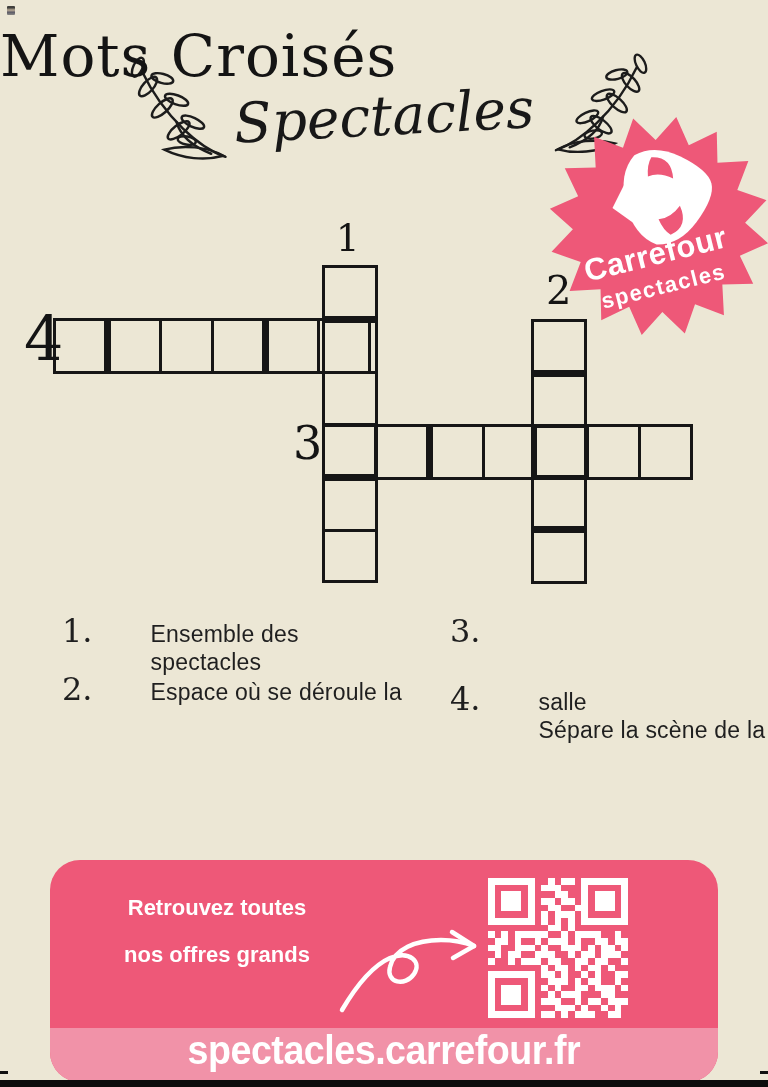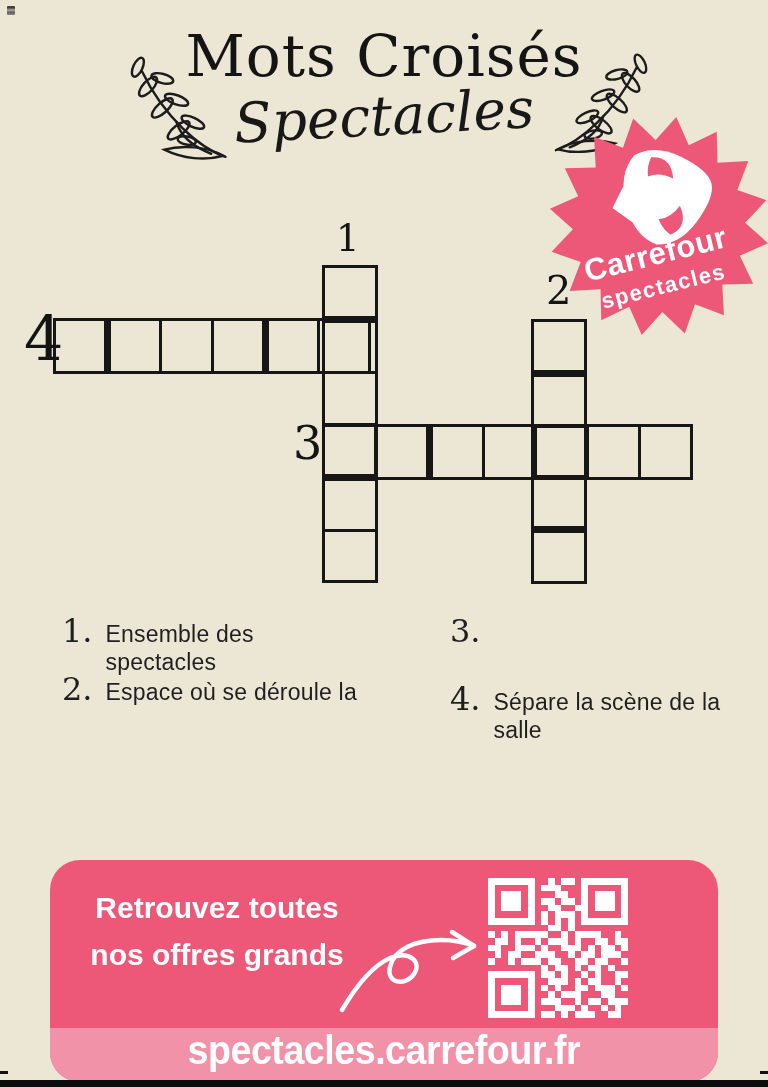--- a/index.html
+++ b/index.html
@@ -5,21 +5,21 @@
   html,body{margin:0;padding:0;}
   body{
     width:768px;height:1087px;position:relative;overflow:hidden;
     background:#ece7d5;
     font-family:"Liberation Sans","DejaVu Sans",sans-serif;
   }
   .abs{position:absolute;}
 
   
   .page-title{
-    left:0;right:0;top:22px;text-align:center;
+    left:0;right:0;top:22px;
     font-family:"DejaVu Serif","Liberation Serif",serif;
     font-size:58px;color:#141414;letter-spacing:1px;
   }
   .page-subtitle{
     left:0;right:0;top:84px;text-align:center;
     font-family:"DejaVu Serif","Liberation Serif",serif;
     font-style:italic;font-size:55px;color:#181818;
     transform:rotate(-3deg);
   }
   .branch{overflow:visible;}
@@ -43,32 +43,32 @@
   .cell{flex:1;}
   .h>.cell.sep{border-left:3px solid #161616;}
   .h>.cell.thick{border-left:7px solid #161616;}
   .v>.cell.sep{border-top:3px solid #161616;}
   .v>.cell.thick{border-top:7px solid #161616;}
   .wnum{position:absolute;font-family:"DejaVu Serif","Liberation Serif",serif;color:#141414;line-height:1;}
 
   
   .clue{position:absolute;display:flex;gap:13px;align-items:baseline;color:#1f1f1f;}
   .cnum{font-family:"DejaVu Serif","Liberation Serif",serif;font-size:32px;}
-  .ctext{font-size:23px;line-height:28px;letter-spacing:.2px;}
+  .ctext{font-size:23px;line-height:28px;letter-spacing:.2px;margin-left:45px;}
   .cline{display:block;white-space:nowrap;}
   .c1{left:62px;top:612px;}
   .c2{left:62px;top:670px;}
   .c3{left:450px;top:612px;}
   .c4{left:450px;top:680px;}
 
   
   .banner{left:50px;top:860px;width:668px;height:222px;background:#ee5878;border-radius:30px;}
   .bh{
     position:absolute;left:22px;top:24px;width:290px;text-align:center;
-    color:#fff;font-weight:bold;font-size:30px;line-height:47px;
+    color:#fff;font-weight:bold;font-size:22px;line-height:47px;
   }
   .bh .bh-line{display:block;white-space:nowrap;}
   .arrow{position:absolute;left:0;top:0;}
   .arrow path{stroke:#fff;stroke-width:4.5;fill:none;stroke-linecap:round;stroke-linejoin:round;}
   .qr{
     position:absolute;left:438px;top:18px;width:140px;height:140px;
     display:grid;grid-template-columns:repeat(21,1fr);grid-template-rows:repeat(21,1fr);
   }
   .qr .on{background:#fff;}
   .strip{
@@ -188,22 +188,22 @@
   <span class="ctext">
     <span class="cline">Espace où se déroule la</span>
   </span>
 </div>
 <div class="clue c3">
   <span class="cnum">3.</span>
 </div>
 <div class="clue c4">
   <span class="cnum">4.</span>
   <span class="ctext">
+    <span class="cline">salle</span>
     <span class="cline">Sépare la scène de la</span>
-    <span class="cline">salle</span>
   </span>
 </div>
 
 <div class="abs banner">
   <div class="bh">
     <span class="bh-line">Retrouvez toutes</span>
     <span class="bh-line">nos offres grands</span>
   </div>
   <svg class="arrow" width="668" height="222" viewBox="0 0 668 222">
     <path d="M292,150 C305,128 322,106 340,98 C360,90 372,102 364,114 C355,127 336,123 340,107 C344,89 366,80 391,80 C403,80 414,82 424,86"></path>

